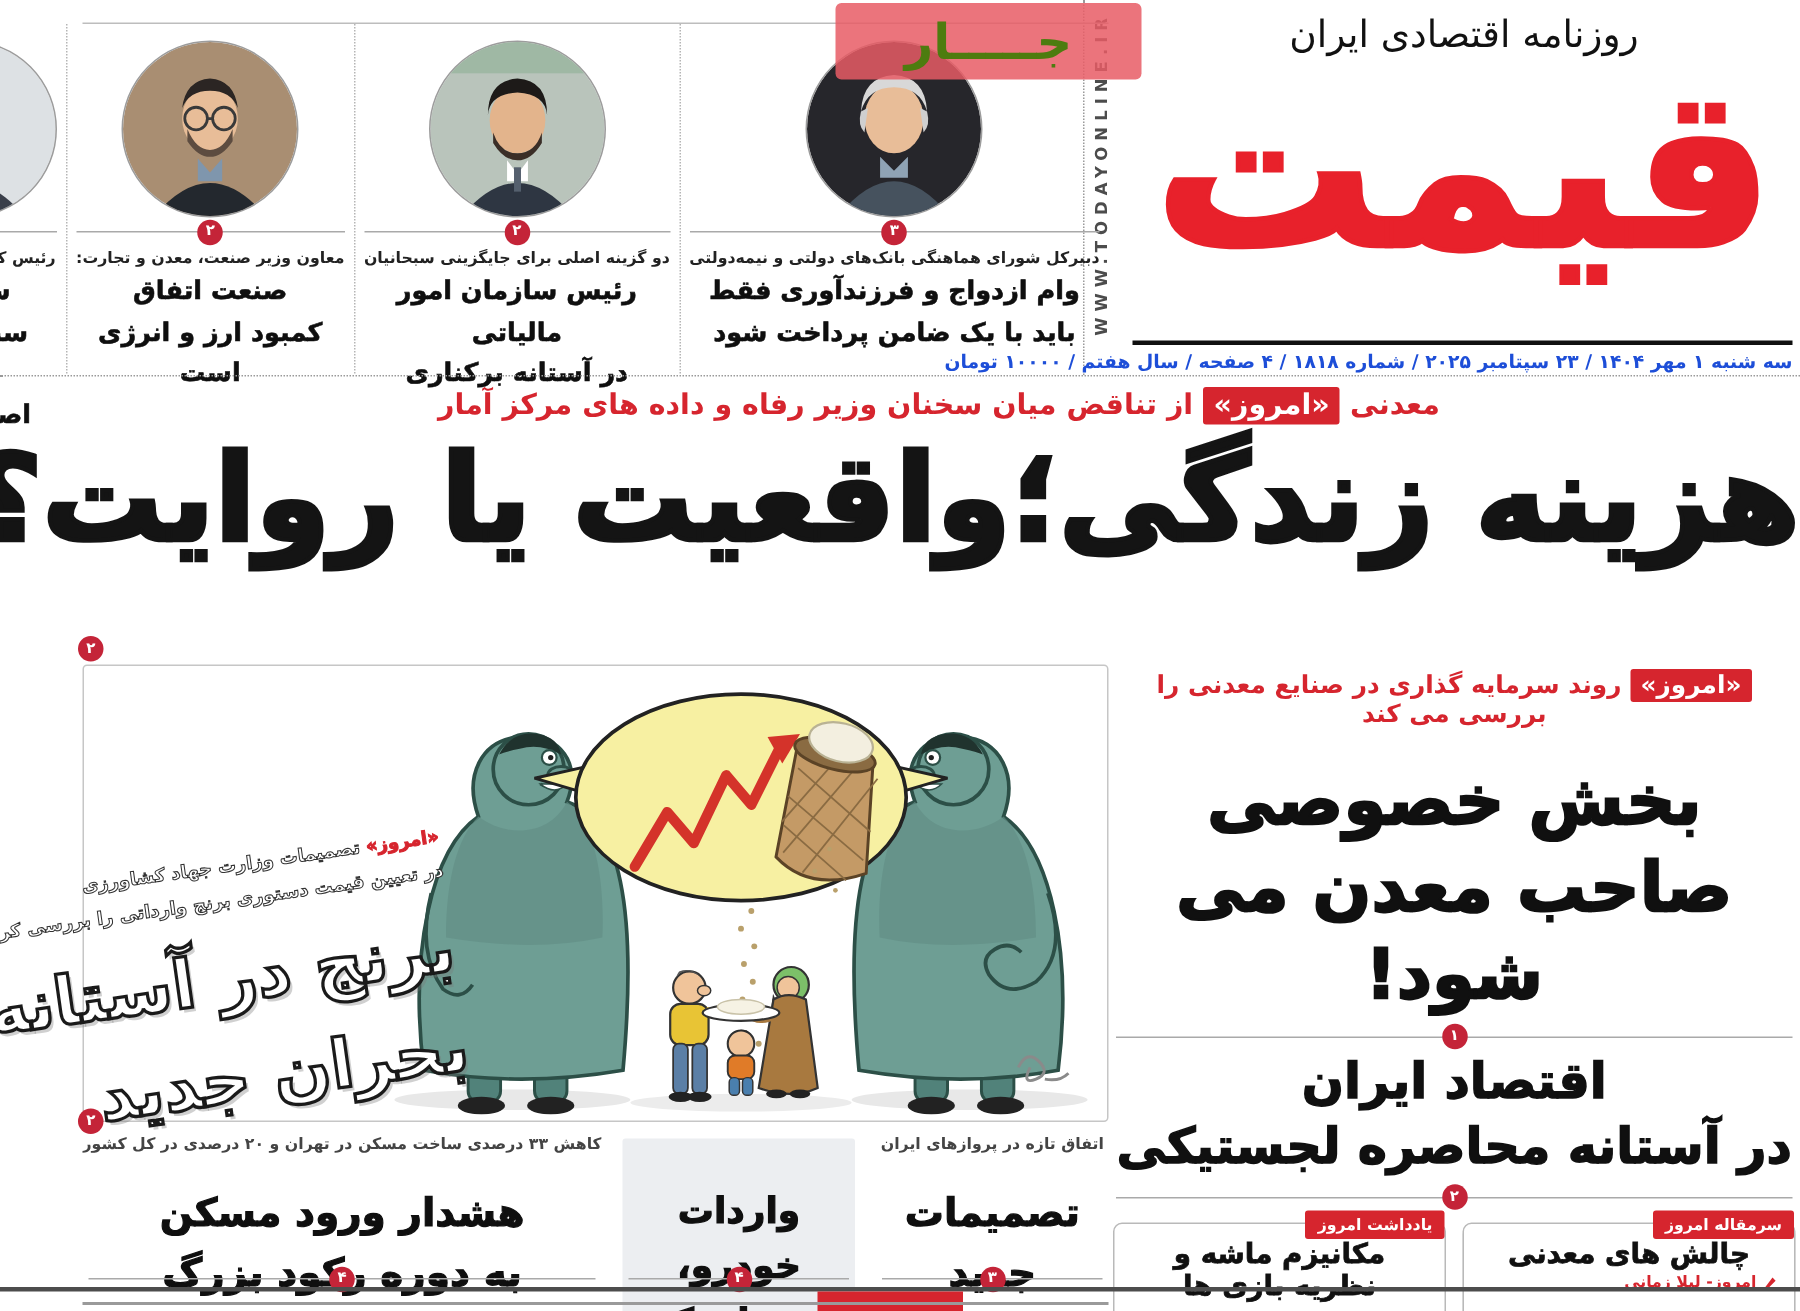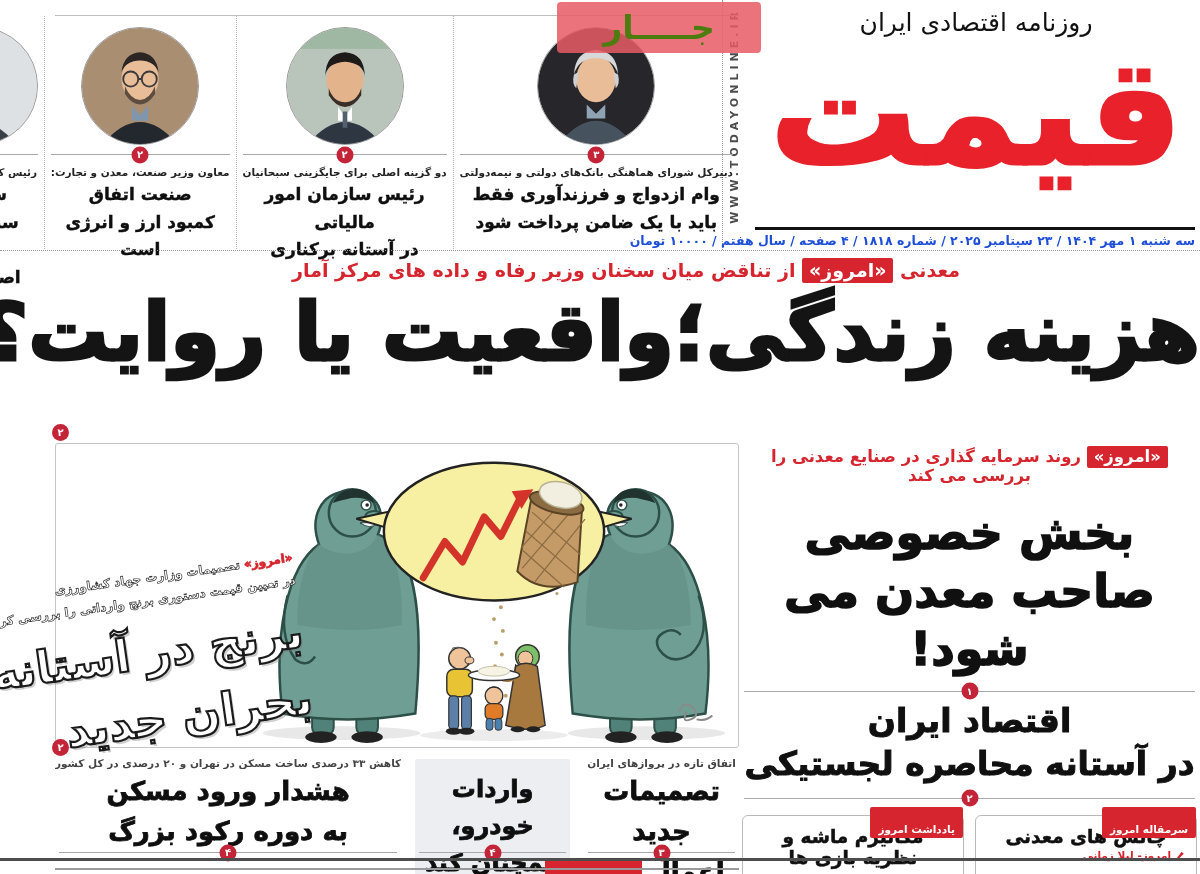--- a/index.html
+++ b/index.html
@@ -63,29 +63,29 @@
   .rc-kicker { text-align:center; font-size:16.5px; font-weight:bold; color:#d6252e; margin-bottom:20px; }
   .rc-h1 { text-align:center; font-size:46px; font-weight:bold; color:#101010; line-height:1.26; -webkit-text-stroke:1.6px #101010; }
   .right-col .divider { margin:12px 2px 8px; }
   .rc-subdeck { text-align:center; font-size:12.3px; font-weight:bold; color:#5d5d5d; margin-bottom:4px; }
   .rc-h2 { text-align:center; font-size:33px; font-weight:bold; color:#101010; line-height:1.3; -webkit-text-stroke:1px #101010; }
 
   .notes-row { display:flex; gap:11px; margin-top:16px; }
   .note-box { position:relative; flex:1; height:128px; border:1px solid #b9b9b9; border-radius:6px; background:#fff;
               padding:10px 11px 6px; box-shadow:0 2px 0 #e2e2e2; }
   .note-tab { position:absolute; top:-9px; right:0; background:#d6252e; color:#fff; font-size:10.5px; font-weight:bold;
-              padding:16px 8px 3px; border-radius:2px; }
+              padding:4px 8px 3px; border-radius:2px; }
   .note-title { text-align:center; font-size:18.5px; font-weight:bold; color:#101010; -webkit-text-stroke:0.5px #101010; }
   .note-byline { margin-top:2px; font-size:10.5px; font-weight:bold; color:#d6252e; display:flex; align-items:center; gap:4px; }
 
   
   .bottom-row { position:absolute; left:55px; top:753px; width:684px; height:106px; display:flex; gap:14px; }
   .b-cell { position:relative; flex:1; padding-bottom:14px; }
   .b-kicker { text-align:center; font-size:10.5px; font-weight:bold; color:#444; margin-top:4px; white-space:nowrap; overflow:hidden; }
-  .b-title { text-align:center; font-size:26px; font-weight:bold; color:#0f0f0f; line-height:1.55; -webkit-text-stroke:0.8px #0f0f0f; margin-top:2px; }
+  .b-title { text-align:center; font-size:26px; font-weight:bold; color:#0f0f0f; line-height:1.55; -webkit-text-stroke:0.8px #0f0f0f; margin-top:20px; }
   .b-cell .divider { position:absolute; bottom:6px; left:4px; right:4px; }
   .b-gray { background:#eceef1; border-radius:2px; padding:10px 6px 14px; margin-top:6px; }
   .b-gray .b-title { font-size:24px; }
 
   
   .bottom-bar { position:absolute; left:0; top:858px; width:1200px; height:3px; background:#4d4d4d; }
   .bottom-bar-red { position:absolute; left:545px; top:861px; width:97px; height:13px; background:#d6252e; }
   .bottom-bar-thin { position:absolute; left:55px; top:868px; width:684px; height:2px; background:#9a9a9a; }
 </style>
 </head>

